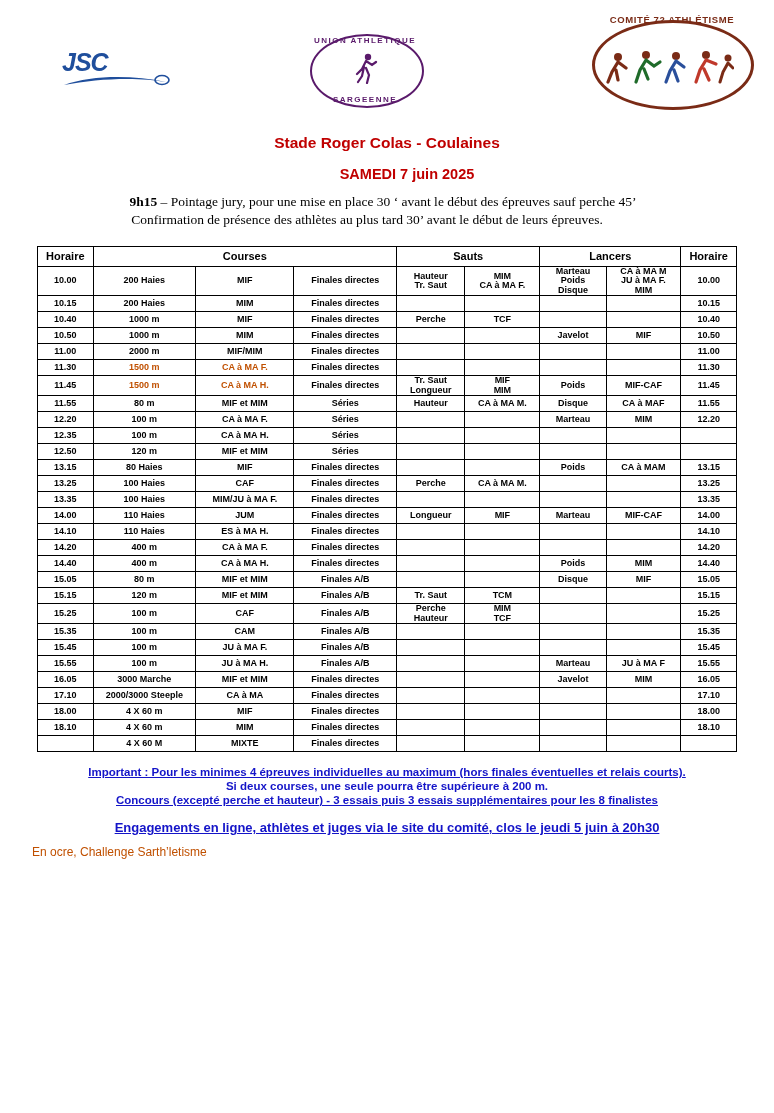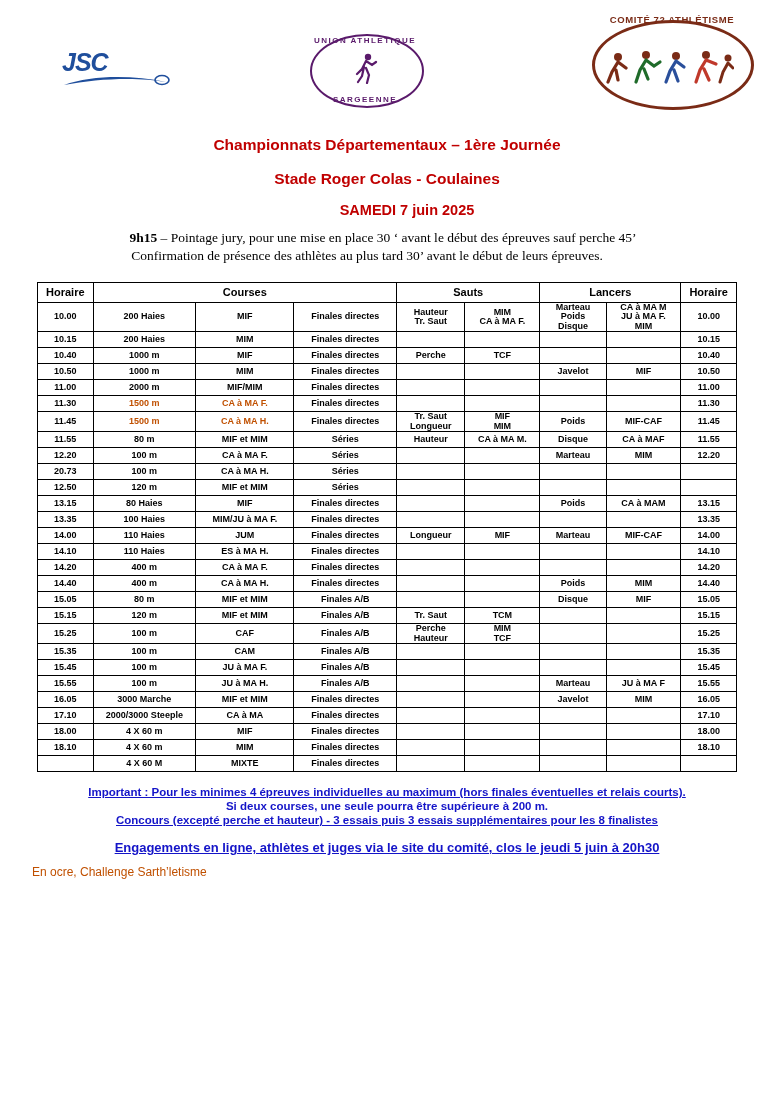--- a/index.html
+++ b/index.html
@@ -283,21 +283,20 @@
           <path d="M70 13 L64 23 L60 34 M70 13 L78 19 M68 22 L72 33" stroke="#2a4f9b" stroke-width="3.2" fill="none" stroke-linecap="round"></path>
           <circle cx="100" cy="7" r="4"></circle>
           <path d="M100 12 L94 22 L90 34 M100 12 L110 16 M98 21 L103 32" stroke="#c0392b" stroke-width="3.2" fill="none" stroke-linecap="round"></path>
           <circle cx="122" cy="10" r="3.5"></circle>
           <path d="M122 15 L117 24 L114 34 M122 15 L127 20" stroke="#7a2b16" stroke-width="3" fill="none" stroke-linecap="round"></path>
         </g>
       </svg>
     </div>
   </div>
 
-  <div class="title1">Championnats Départementaux – 1ère Journée</div>
   <div class="title2">Stade Roger Colas - Coulaines</div>
   <div class="title3">SAMEDI 7 juin 2025</div>
 
   <div class="subline1">
     <b>9h15</b><span> – Pointage jury, pour une mise en place 30 ‘ avant le début des épreuves sauf perche 45’</span>
   </div>
   <div class="subline2">Confirmation de présence des athlètes au plus tard 30’ avant le début de leurs épreuves.</div>
 
   <div class="table-wrap">
     <table class="sched">
@@ -435,21 +434,21 @@
             <td class="">100 m</td>
             <td class="">CA à MA F.</td>
             <td class="">Séries</td>
             <td class=""></td>
             <td class=""></td>
             <td class="">Marteau</td>
             <td class="">MIM</td>
             <td class="time">12.20</td>
           </tr>
           <tr>
-            <td class="time">20.73</td>
+            <td class="time">12.35</td>
             <td class="">100 m</td>
             <td class="">CA à MA H.</td>
             <td class="">Séries</td>
             <td class=""></td>
             <td class=""></td>
             <td class=""></td>
             <td class=""></td>
             <td class="time"></td>
           </tr>
           <tr>
@@ -466,20 +465,31 @@
           <tr>
             <td class="time">13.15</td>
             <td class="">80 Haies</td>
             <td class="">MIF</td>
             <td class="">Finales directes</td>
             <td class=""></td>
             <td class=""></td>
             <td class="">Poids</td>
             <td class="">CA à MAM</td>
             <td class="time">13.15</td>
+          </tr>
+          <tr>
+            <td class="time">13.25</td>
+            <td class="">100 Haies</td>
+            <td class="">CAF</td>
+            <td class="">Finales directes</td>
+            <td class="">Perche</td>
+            <td class="">CA à MA M.</td>
+            <td class=""></td>
+            <td class=""></td>
+            <td class="time">13.25</td>
           </tr>
           <tr>
             <td class="time">13.35</td>
             <td class="">100 Haies</td>
             <td class="">MIM/JU à MA F.</td>
             <td class="">Finales directes</td>
             <td class=""></td>
             <td class=""></td>
             <td class=""></td>
             <td class=""></td>

